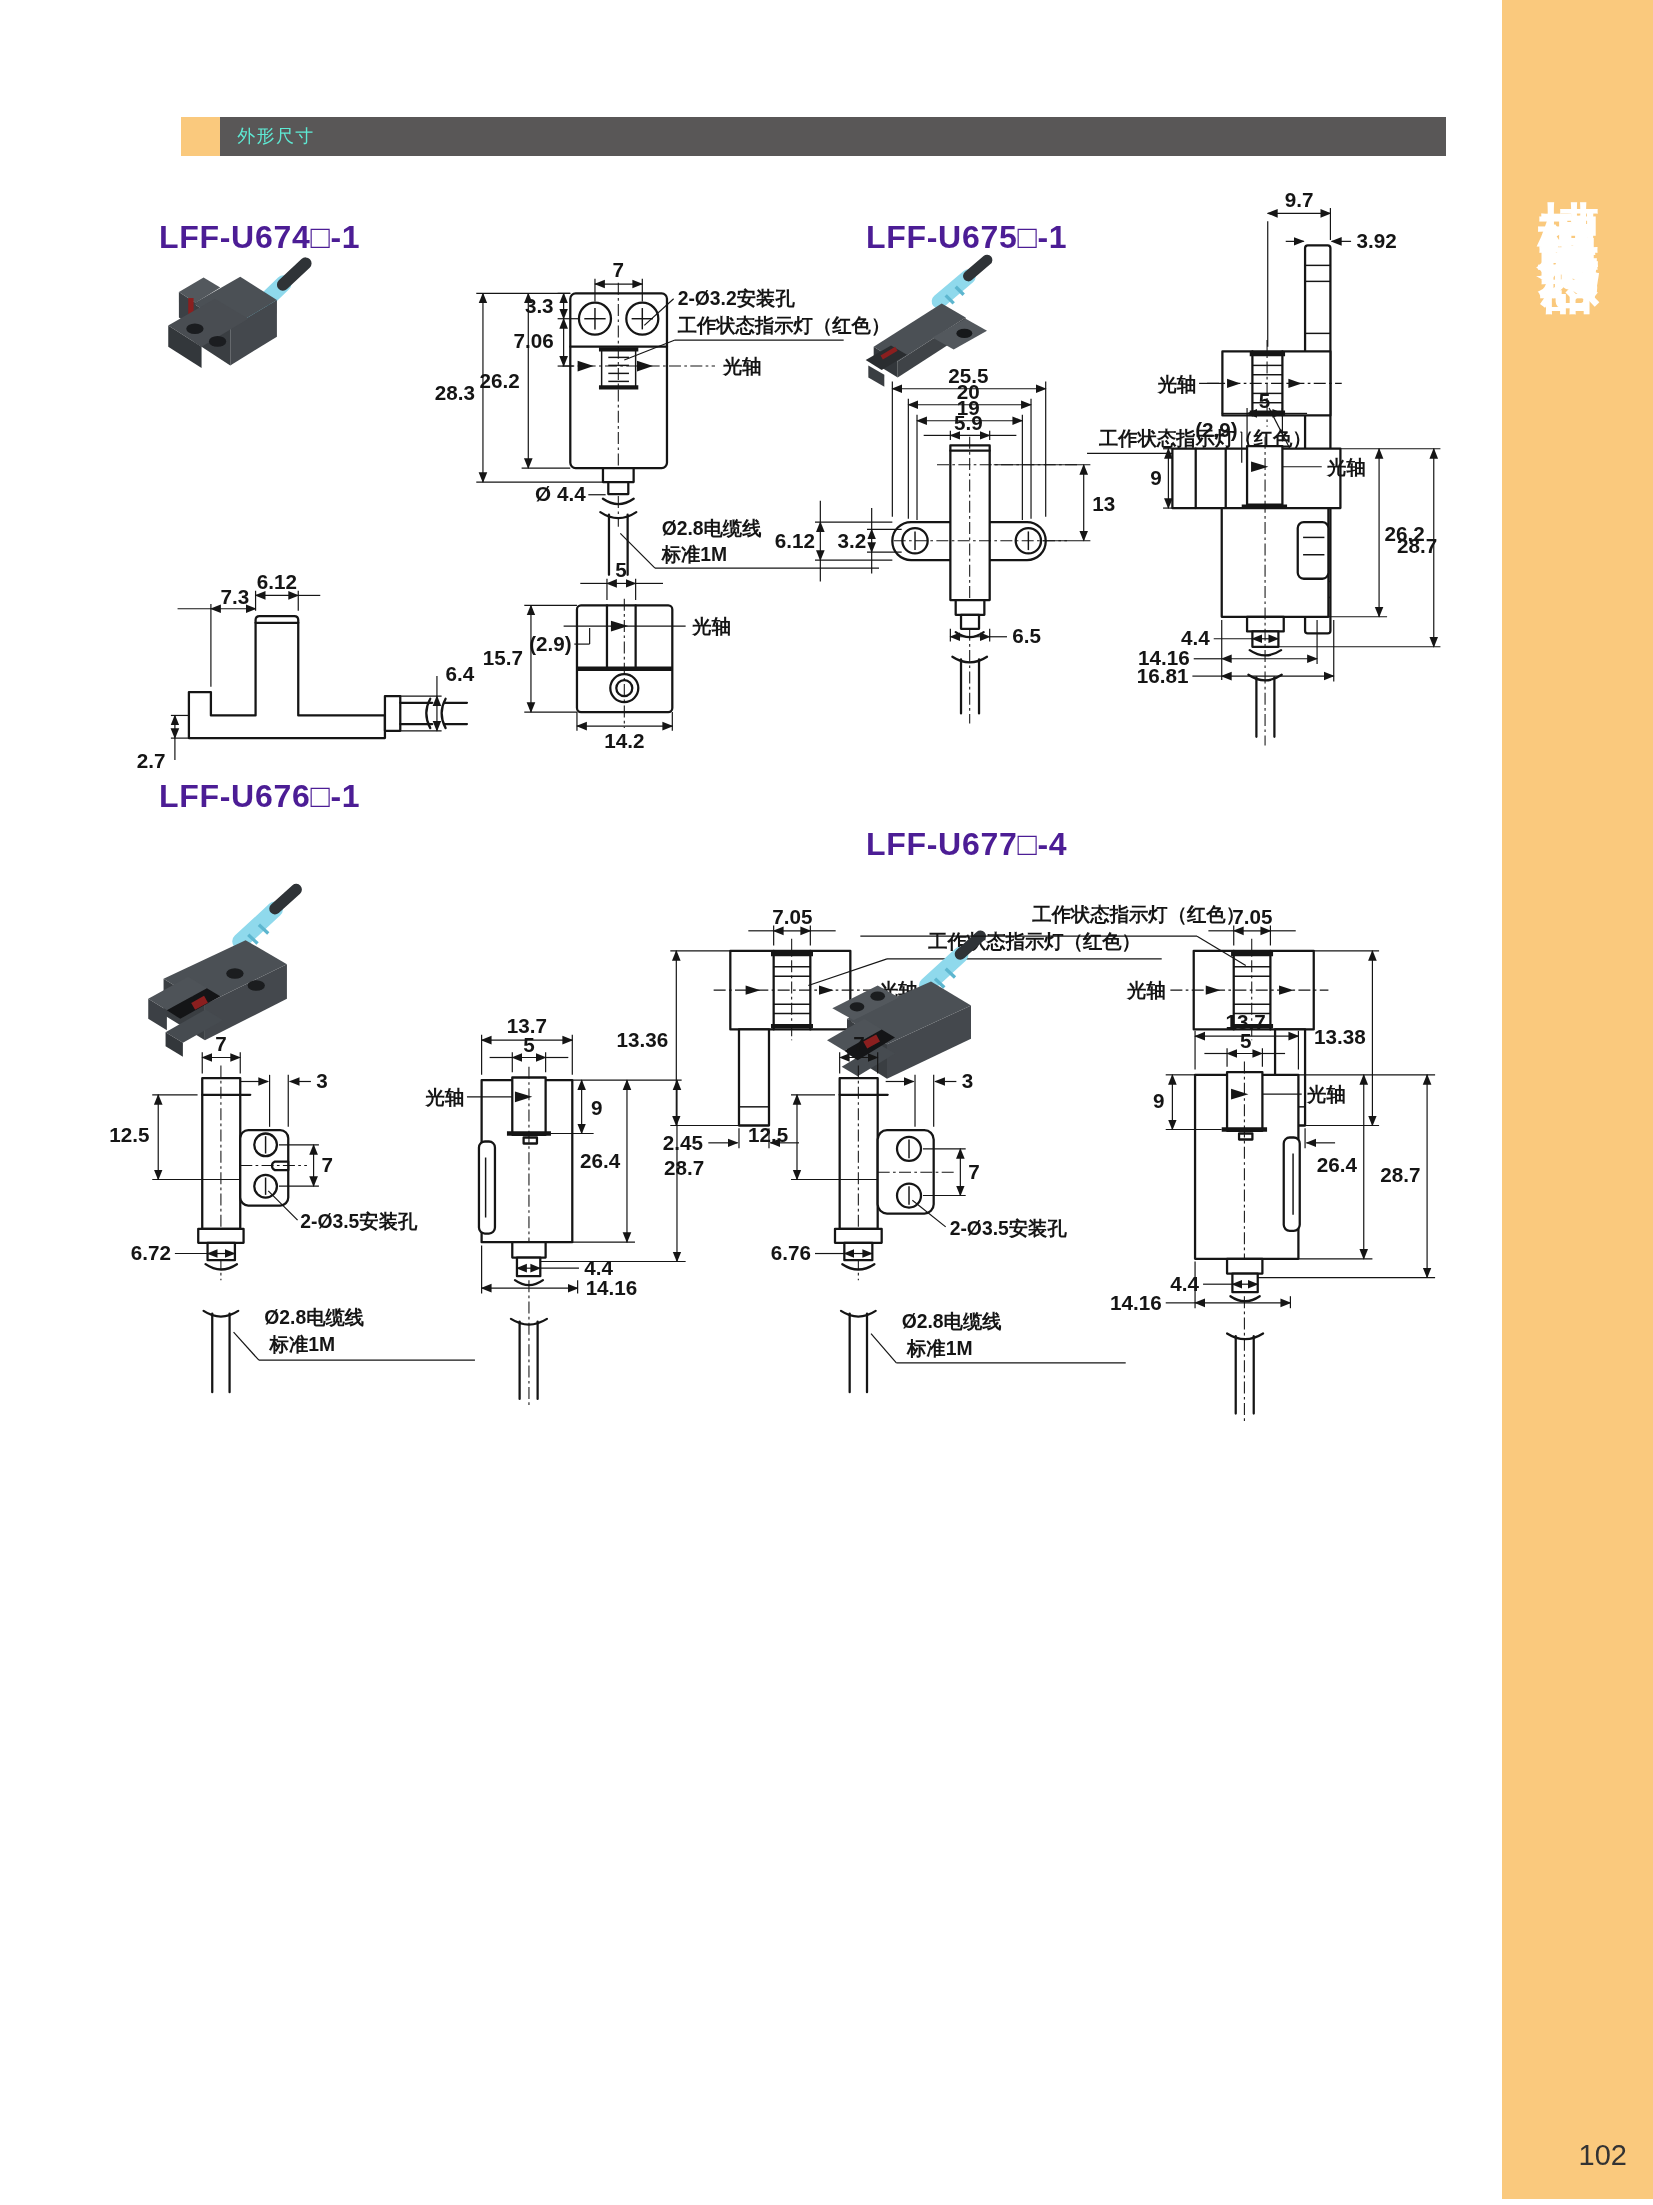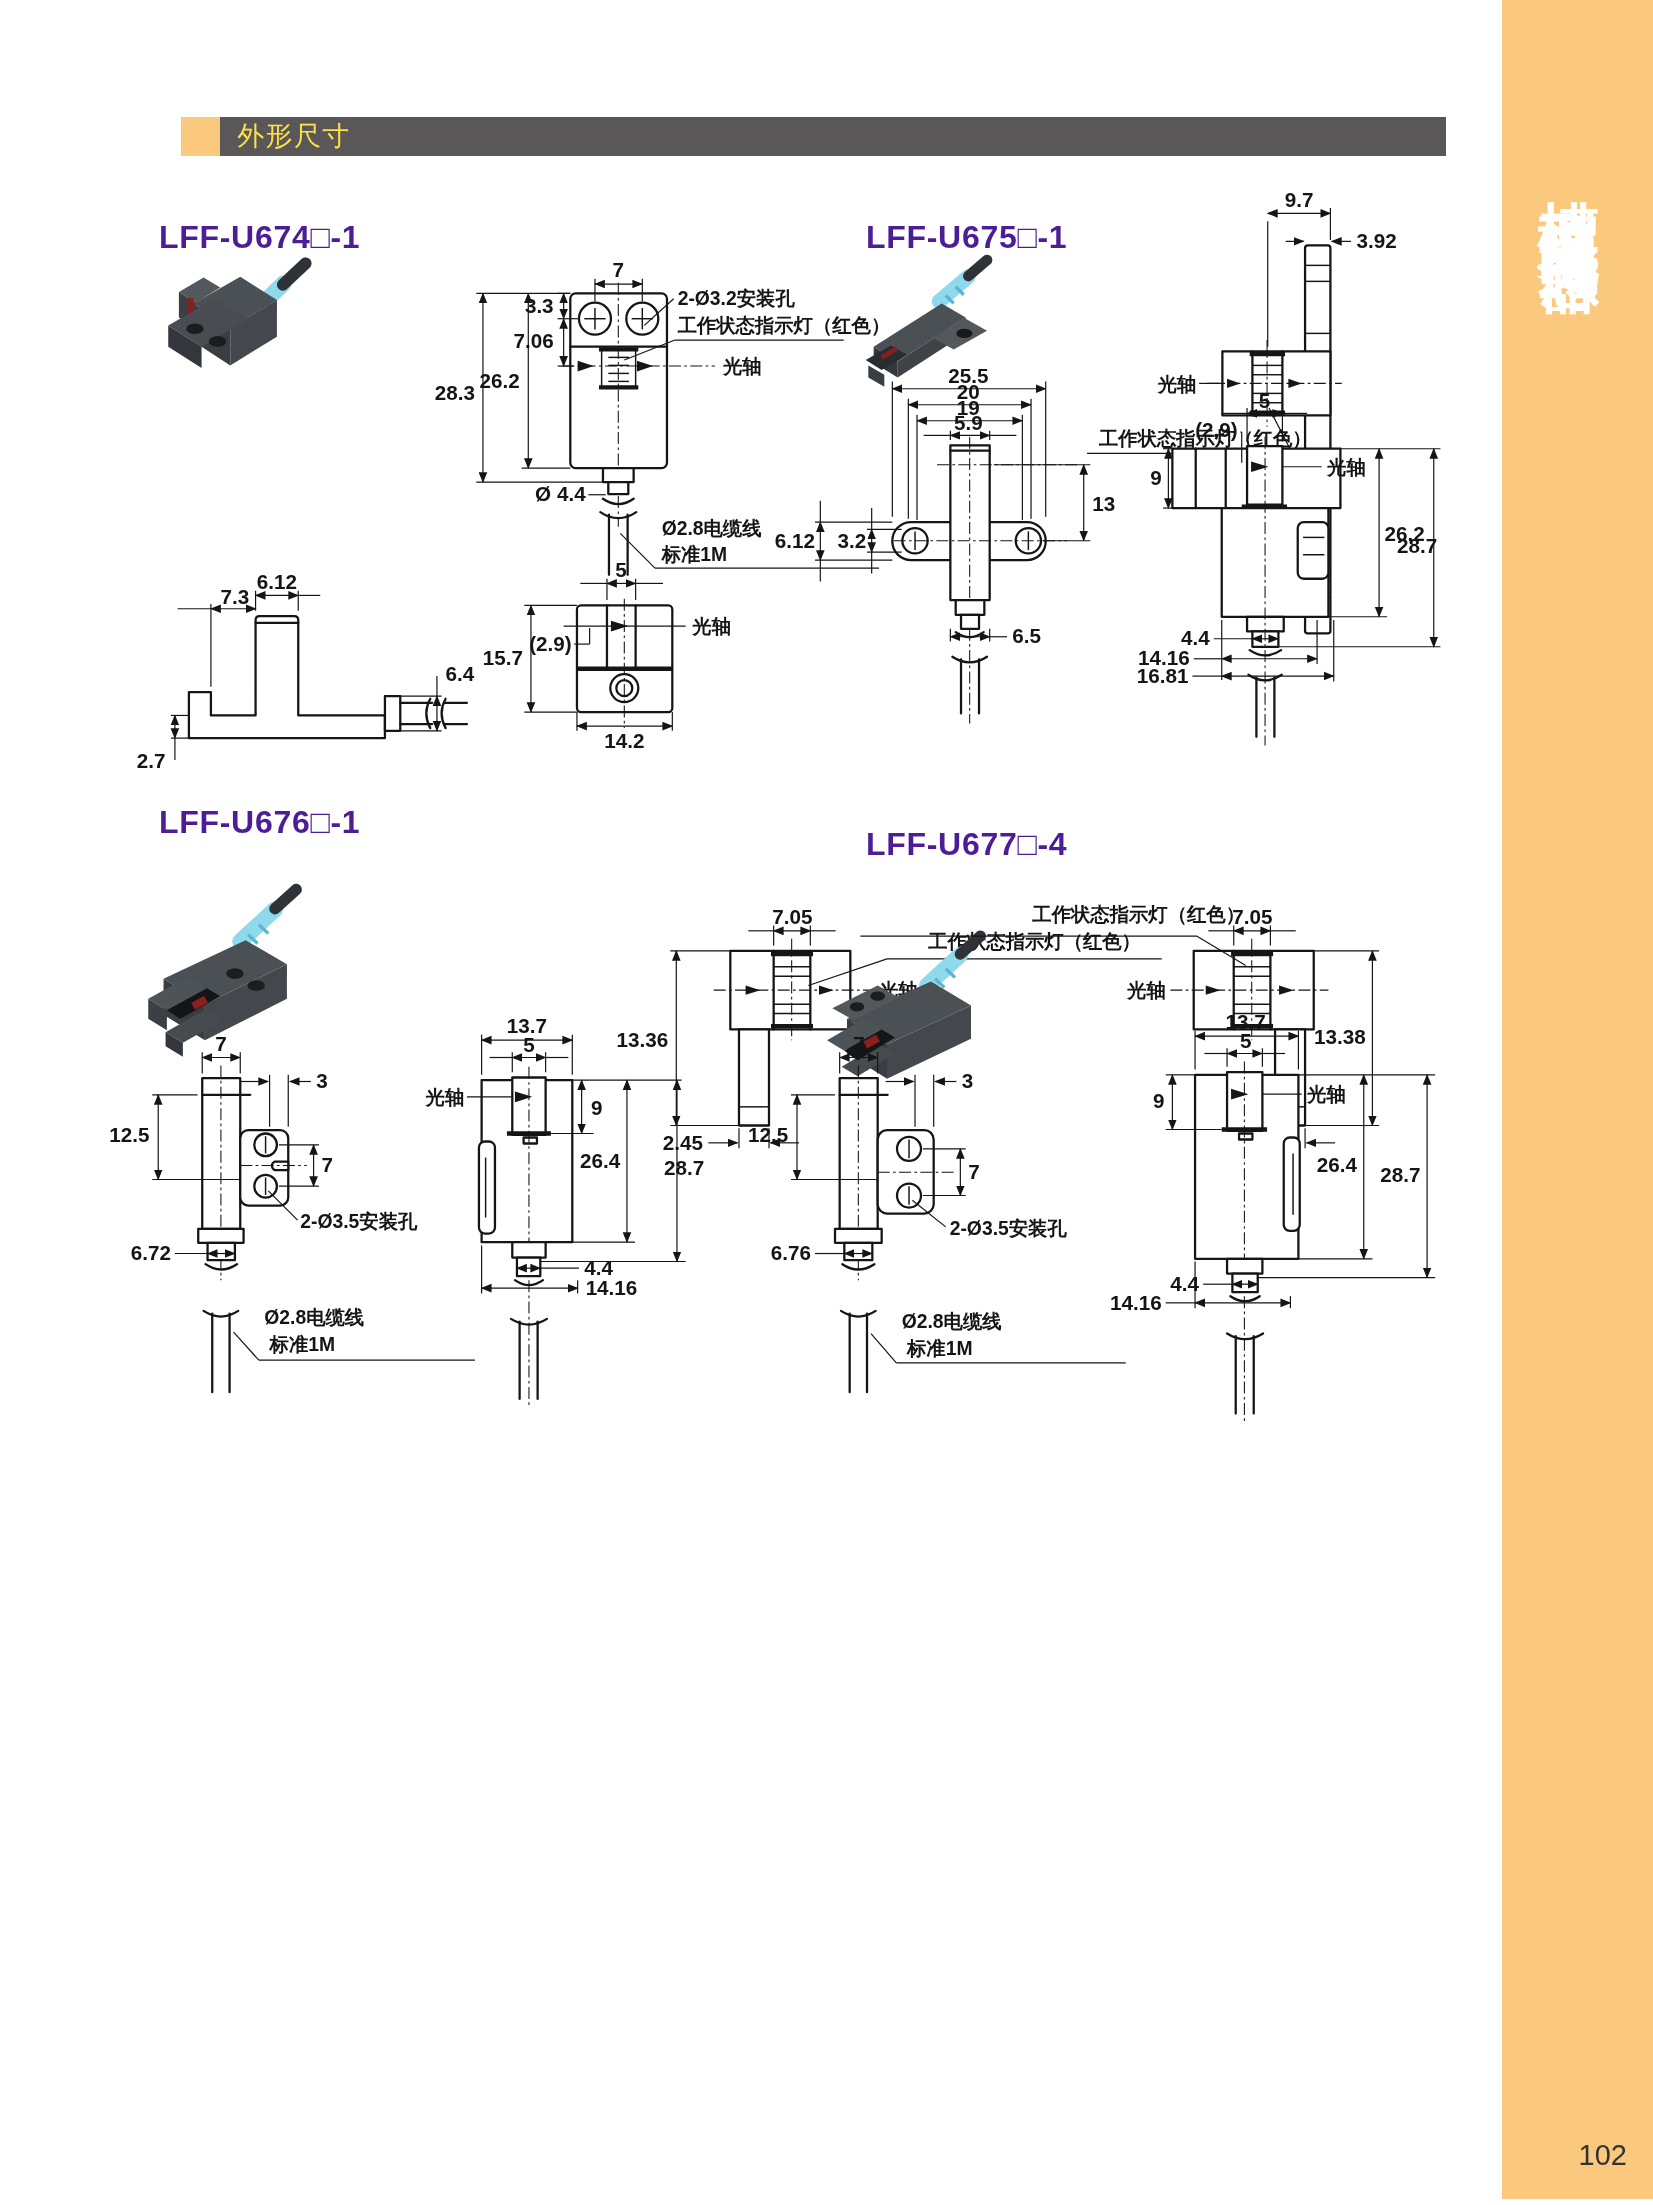--- a/index.html
+++ b/index.html
@@ -13,26 +13,26 @@
     position:absolute;left:36px;top:152px;
     writing-mode:vertical-rl;text-orientation:upright;
     font-size:61px;font-weight:bold;color:#ffffff;letter-spacing:9.3px;line-height:1;
   }
   .page-num{position:absolute;left:52px;top:2139px;width:73px;text-align:right;
     font-size:29px;color:#333;}
   
   .hdr-orange{position:absolute;left:181px;top:117px;width:39px;height:39px;background:#FAC97D;}
   .hdr-bar{position:absolute;left:220px;top:117px;width:1226px;height:39px;background:#595757;}
   .hdr-text{position:absolute;left:17.3px;top:0;height:39px;line-height:39px;
-    font-size:27px;color:#fde047;letter-spacing:1.3px;}
+    font-size:18px;color:#5eead4;letter-spacing:1.3px;}
   
   .mtitle{position:absolute;font-size:32px;font-weight:bold;color:#4c1d95;letter-spacing:0.7px;}
   #t674{left:159px;top:219px;}
   #t675{left:866px;top:219px;}
-  #t676{left:159px;top:804px;text-align:center;}
+  #t676{left:159px;top:778px;text-align:center;}
   #t677{left:866px;top:826px;}
   
   svg text{font-family:"Liberation Sans", sans-serif;fill:#151515;}
   .n{font-size:31px;font-weight:600;}
   .c{font-size:29px;font-weight:600;}
   .o{fill:none;stroke:#151515;stroke-width:3.4;stroke-linejoin:round;stroke-linecap:round;}
   .of{fill:#ffffff;stroke:#151515;stroke-width:3.4;stroke-linejoin:round;}
   .t{fill:none;stroke:#151515;stroke-width:6.5;}
   .d{fill:none;stroke:#151515;stroke-width:1.8;}
   .h{fill:none;stroke:#151515;stroke-width:2.2;}

